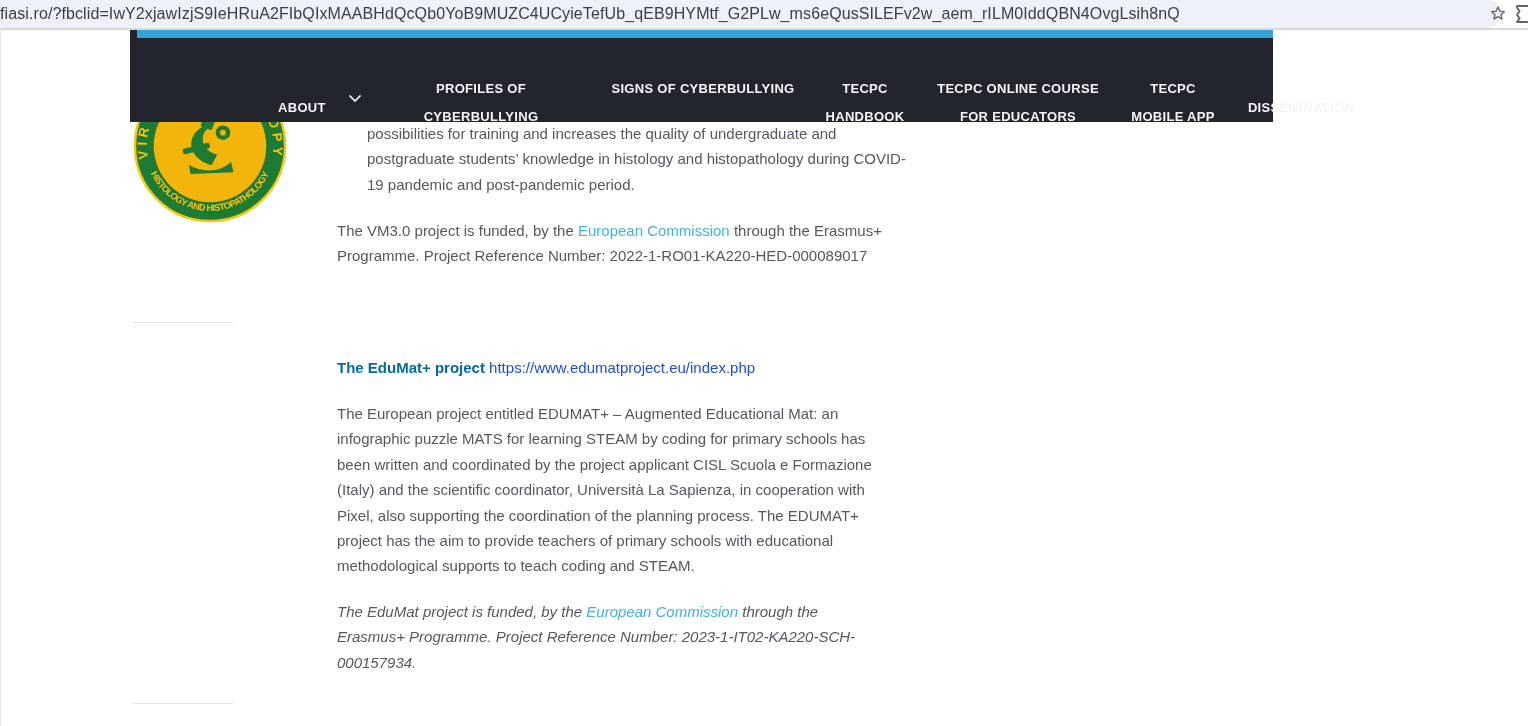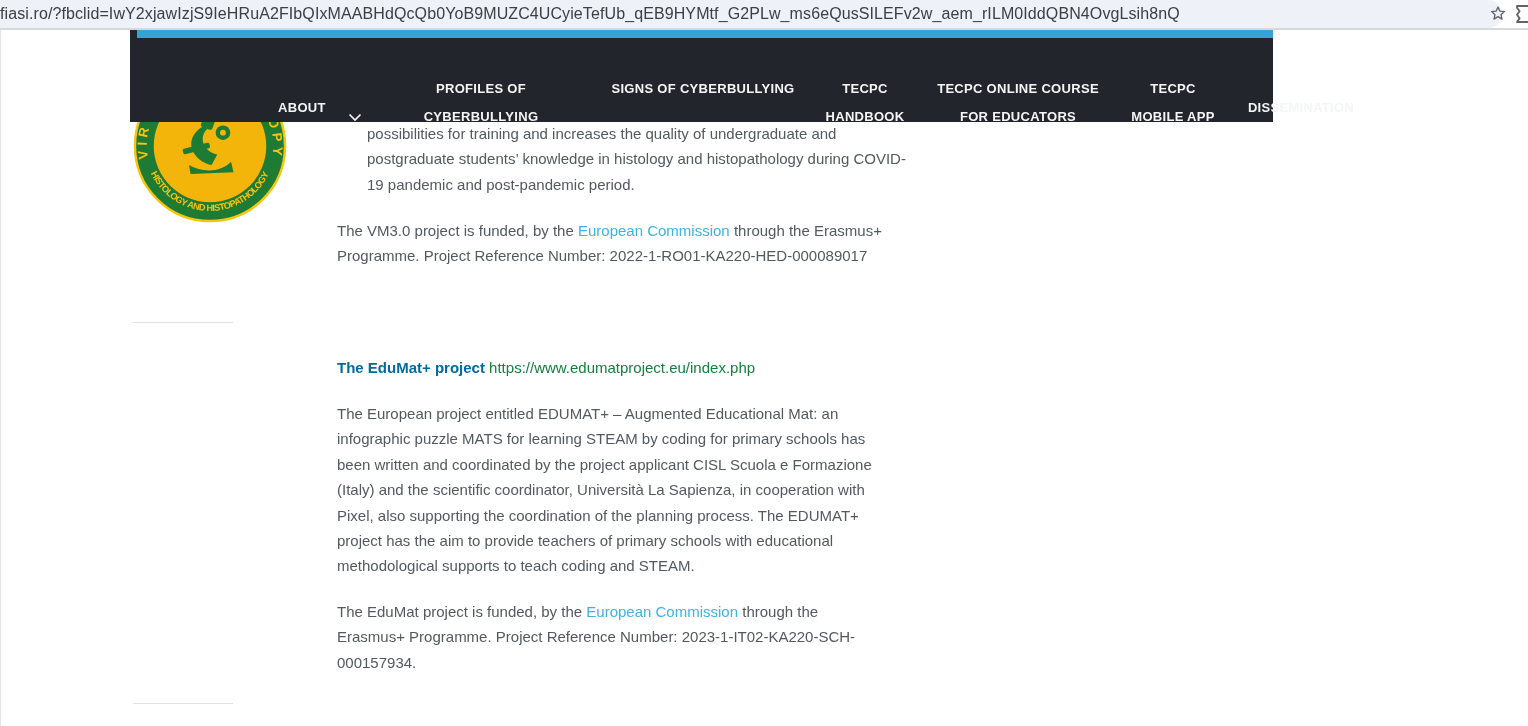--- a/index.html
+++ b/index.html
@@ -28,21 +28,21 @@
   
   .topnav {
     position:absolute; left:130px; top:30px; width:1143px; height:92px;
     background:#22252b; z-index:5; color:#f4f5f7;
   }
   .nav-accent { position:absolute; top:0; left:7px; right:0; height:8px; }
   .nav-item {
     position:absolute; font-size:13px; font-weight:bold; letter-spacing:0.3px;
     line-height:28px; text-align:center; cursor:pointer; color:#f4f5f7;
   }
-  .nav-about { left:148px; top:64px; display:flex; align-items:flex-end; gap:22px; text-align:left; }
+  .nav-about { left:148px; top:64px; display:flex; align-items:flex-start; gap:22px; text-align:left; }
   .nav-profiles { left:251px; top:45px; width:200px; }
   .nav-signs { left:473px; top:45px; width:200px; }
   .nav-handbook { left:689px; top:45px; width:92px; }
   .nav-online { left:801px; top:45px; width:174px; }
   .nav-mobile { left:993px; top:45px; width:100px; }
   .nav-dissemination { left:1111px; top:64px; width:120px; }
 
   
   .para {
     position:absolute; left:337px; width:545px; margin:0;
@@ -135,22 +135,22 @@
     <div class="nav-item nav-mobile">TECPC MOBILE APP</div>
     <div class="nav-item nav-dissemination">DISSEMINATION</div>
   </nav>
 
   <p class="para" style="top:121px;margin-left:30px;">possibilities for training and increases the quality of undergraduate and postgraduate students’ knowledge in histology and histopathology during COVID-19 pandemic and post-pandemic period.</p>
 
   <p class="para" style="top:218px;"><span>The VM3.0 project is funded, by the </span><a class="txt-link" style="color: rgb(64, 178, 226);">European Commission</a><span> through the Erasmus+ Programme. Project Reference Number: 2022-1-RO01-KA220-HED-000089017</span></p>
 
   <div class="divider" style="top:322px;"></div>
 
-  <p class="para" style="top:355px;"><span class="bold-lead">The EduMat+ project </span><a class="txt-link" style="color: #15803d;">https://www.edumatproject.eu/index.php</a></p>
+  <p class="para" style="top:355px;"><span class="bold-lead">The EduMat+ project </span><a class="txt-link" style="color: #1d4ed8;">https://www.edumatproject.eu/index.php</a></p>
 
   <p class="para" style="top:401px;">The European project entitled EDUMAT+ – Augmented Educational Mat: an infographic puzzle MATS for learning STEAM by coding for primary schools has been written and coordinated by the project applicant CISL Scuola e Formazione (Italy) and the scientific coordinator, Università La Sapienza, in cooperation with Pixel, also supporting the coordination of the planning process. The EDUMAT+ project has the aim to provide teachers of primary schools with educational methodological supports to teach coding and STEAM.</p>
 
-  <p class="para" style="top:599px;"><span>The EduMat project is funded, by the </span><a class="txt-link" style="color: rgb(64, 178, 226);">European Commission</a><span> through the Erasmus+ Programme. Project Reference Number: 2023-1-IT02-KA220-SCH-000157934.</span></p>
+  <p class="para" style="top:599px;font-style:italic;"><span>The EduMat project is funded, by the </span><a class="txt-link" style="color: rgb(64, 178, 226);">European Commission</a><span> through the Erasmus+ Programme. Project Reference Number: 2023-1-IT02-KA220-SCH-000157934.</span></p>
 
 
   <div class="divider" style="top:703px;"></div>
 
 </div>
 
 </body></html>

